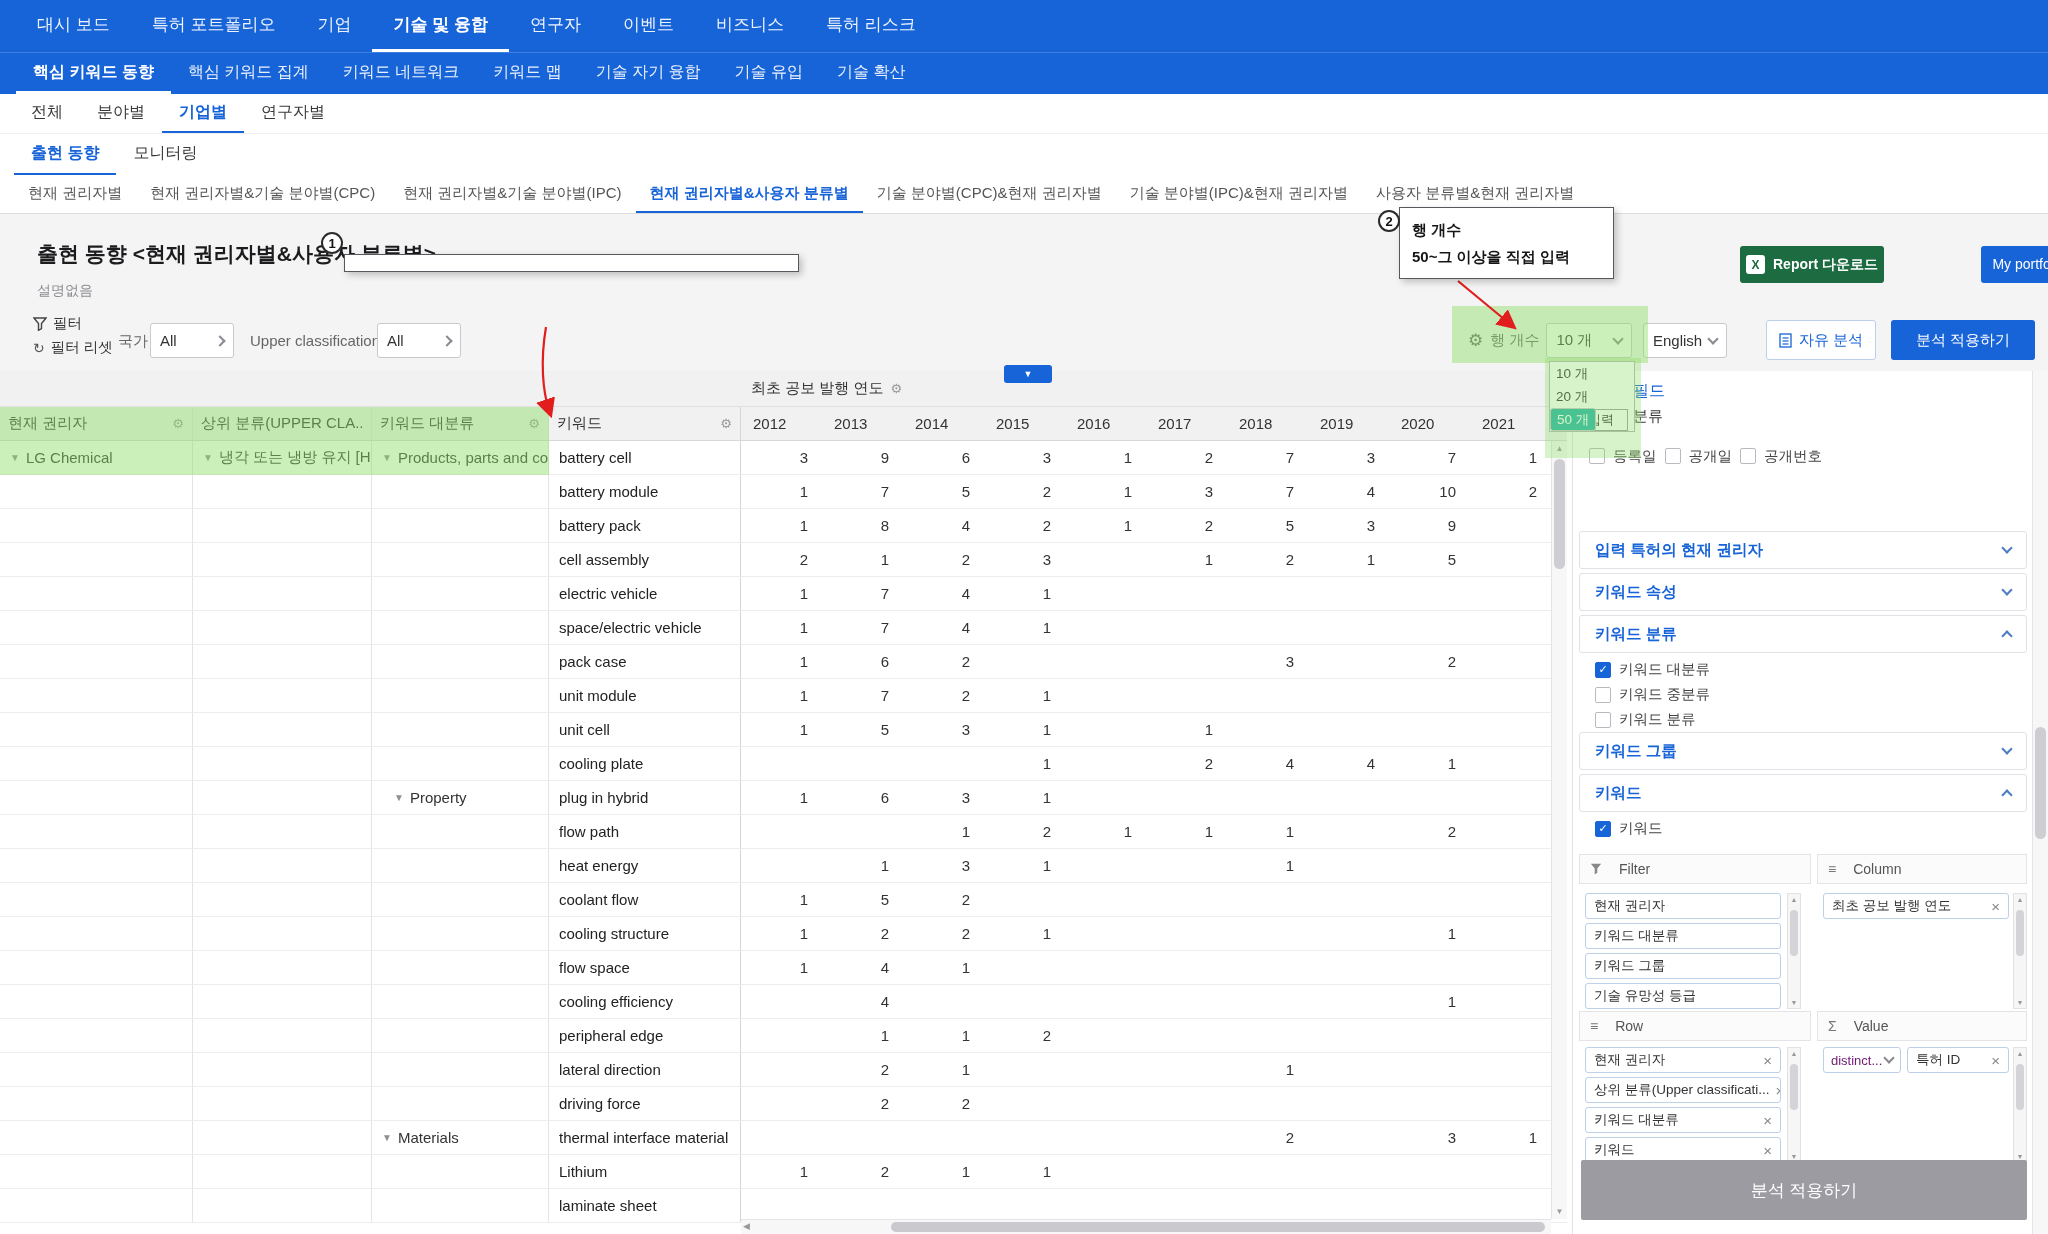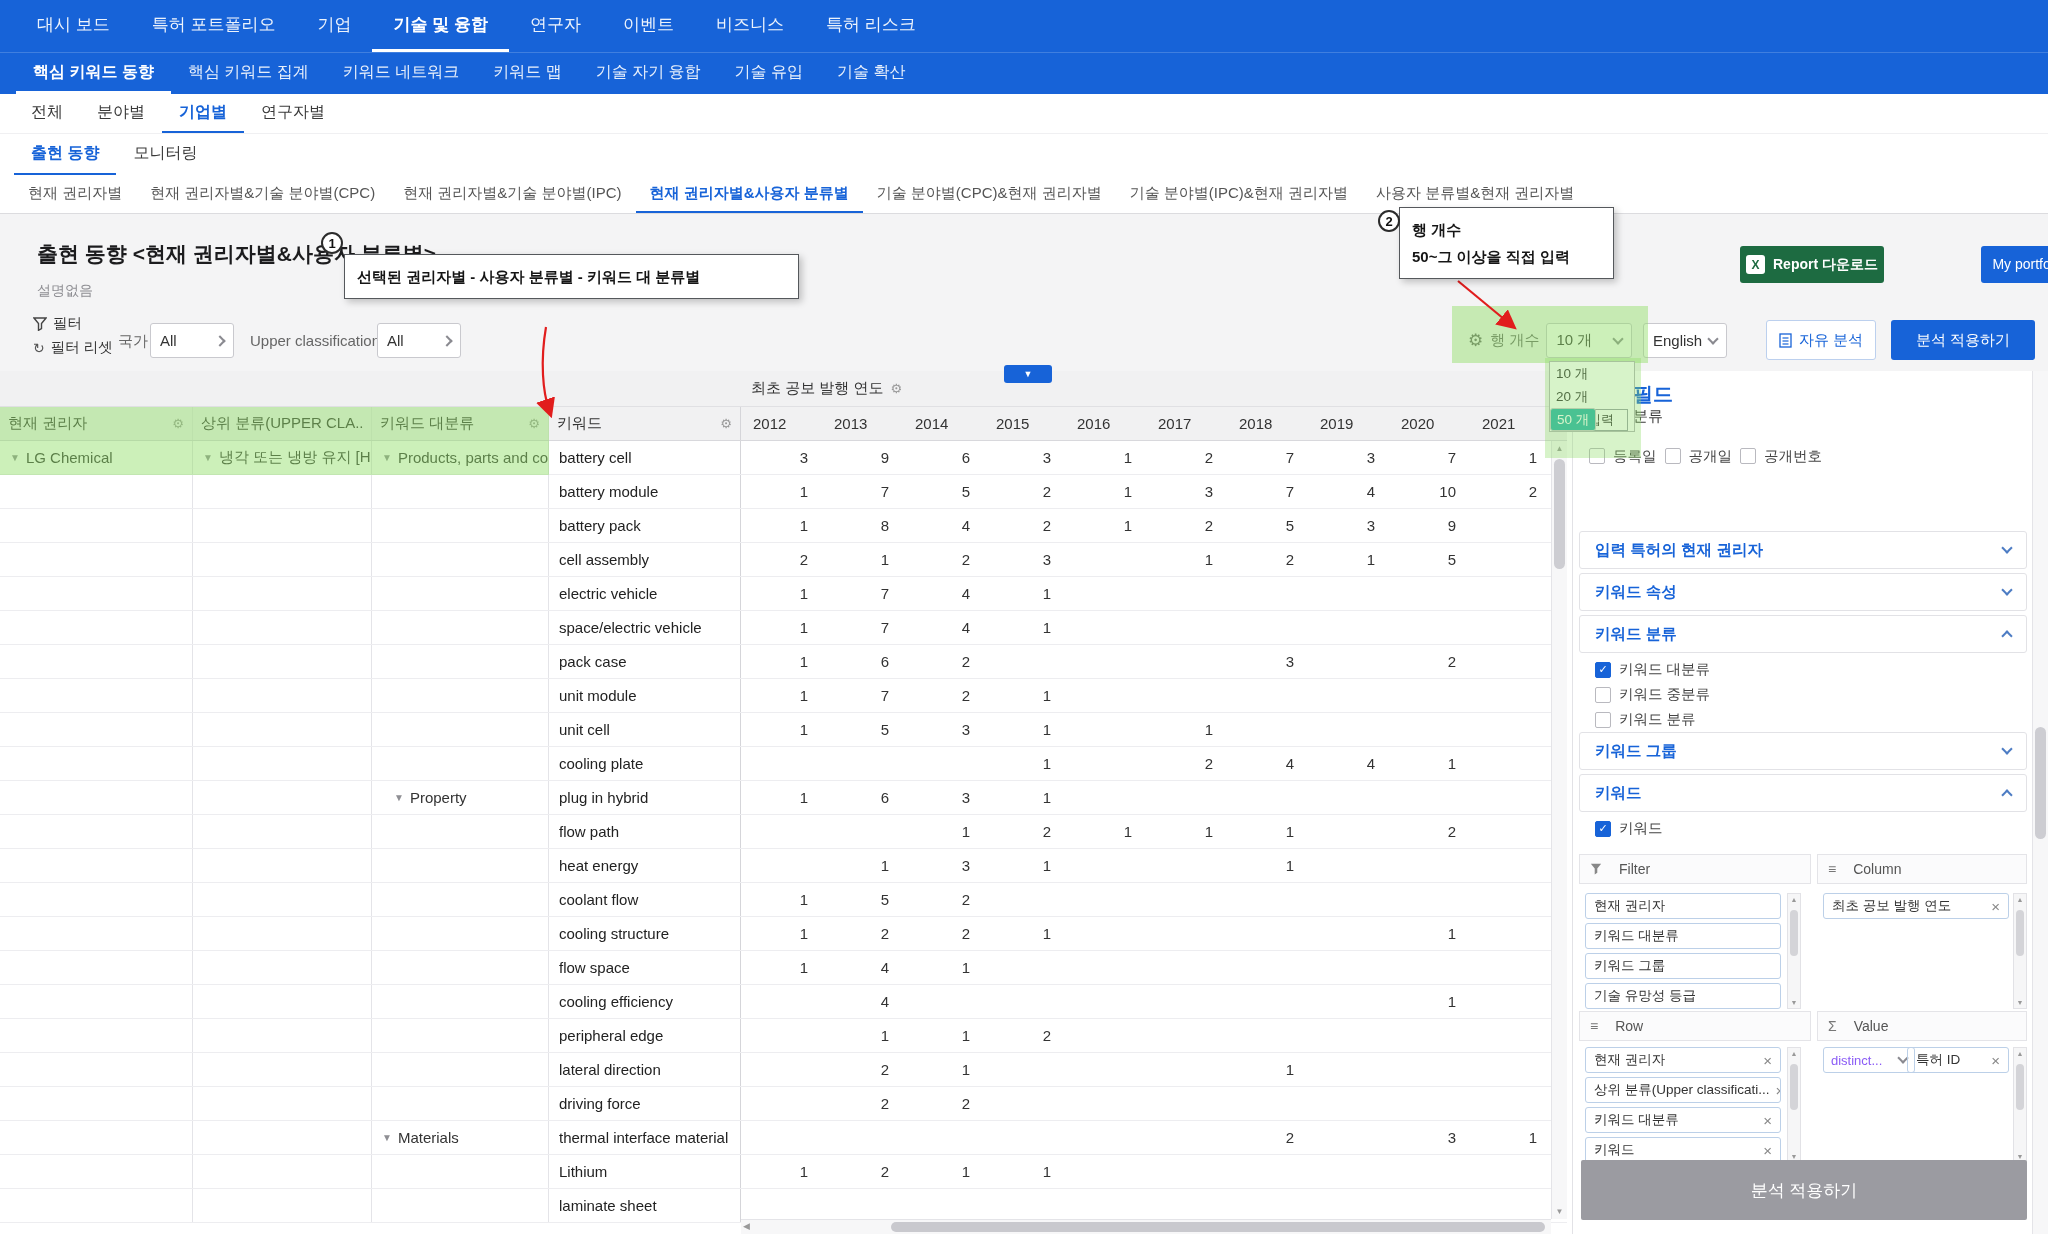--- a/index.html
+++ b/index.html
@@ -86,21 +86,21 @@
   .t-vscroll .sa,.t-vscroll .sb{position:absolute;left:0;width:100%;text-align:center;font-size:8px;color:#999}
   .t-vscroll .sa{top:3px}.t-vscroll .sb{bottom:3px}
   .t-vscroll .thumb{position:absolute;left:2px;right:2px;top:18px;height:110px;background:#cdcdd2;border-radius:7px}
   .t-hscroll{position:absolute;left:741px;width:810px;bottom:0;height:15px;background:#f7f7f8;border-top:1px solid #e4e4e8}
   .t-hscroll .ha{position:absolute;left:2px;top:1px;font-size:9px;color:#999}
   .t-hscroll .thumb{position:absolute;left:150px;right:6px;top:2px;bottom:2px;background:#c9c9ce;border-radius:6px}
 
   
   .sidebar{position:absolute;left:1572px;top:371px;width:476px;height:863px;background:#fff;border-left:1px solid #e2e2e6}
   .frag{position:absolute;white-space:nowrap}
-  .frag1{left:60px;top:10px;font-size:20px;font-weight:bold;color:var(--blue)}
+  .frag1{left:60px;top:10px;font-size:16px;font-weight:normal;color:var(--blue)}
   .frag2{left:60px;top:36px;font-size:15px;color:#3a3a3a}
   .sb-checks{position:absolute;left:16px;top:76px;display:flex;flex-direction:row;gap:8px}
   .cb-row{display:flex;align-items:center;gap:8px;height:18px;cursor:pointer}
   .cb{width:16px;height:16px;border:1px solid #b9b9bf;border-radius:2px;background:#fff;color:#fff;font-size:11px;display:flex;align-items:center;justify-content:center}
   .cb.on{background:var(--blue);border-color:var(--blue)}
   .cb-lbl{font-size:14.5px;color:#444;white-space:nowrap}
   .sb-panels{position:absolute;left:6px;top:160px;width:448px}
   .panel{height:38px;border:1px solid #e2e2e6;border-radius:3px;background:#fff;display:flex;align-items:center;justify-content:space-between;padding:0 15px;margin-bottom:4px;cursor:pointer}
   .p-lbl{font-size:15.5px;font-weight:bold;color:var(--blue);white-space:nowrap}
   .pind{height:25px;padding-left:16px}
@@ -109,21 +109,21 @@
   .pvt-col-head{left:244px;top:483px;width:210px}
   .pvt-row-head{left:6px;top:640px;width:232px}
   .pvt-val-head{left:244px;top:640px;width:210px}
   .pvt-ico{font-size:14px;color:#777}
   .chips{position:absolute;display:flex;flex-direction:column;gap:4px}
   .chips.f{left:12px;top:522px;width:196px}
   .chips.c{left:250px;top:522px;width:186px}
   .chips.r{left:12px;top:676px;width:196px}
   .chip{height:26px;border:1px solid #bcd0e8;border-radius:3px;background:#fff;display:flex;align-items:center;padding:0 8px;font-size:13.5px;color:#333;white-space:nowrap;overflow:hidden;cursor:pointer}
   .chip .x{margin-left:auto;color:#888;font-size:15px;cursor:pointer;padding-left:6px}
-  .val-agg{position:absolute;left:250px;top:676px;width:92px;height:26px;border:1px solid #bcd0e8;border-radius:3px;display:flex;align-items:center;justify-content:space-between;padding:8px 7px;font-size:13px;color:#8b5cf6;cursor:pointer;white-space:nowrap;overflow:hidden}
+  .val-agg{position:absolute;left:250px;top:676px;width:78px;height:26px;border:1px solid #bcd0e8;border-radius:3px;display:flex;align-items:center;justify-content:space-between;padding:8px 7px;font-size:13px;color:#701a75;cursor:pointer;white-space:nowrap;overflow:hidden}
   .val-field{position:absolute;left:334px;top:676px;width:102px;height:26px;border:1px solid #bcd0e8;border-radius:3px;display:flex;align-items:center;padding:0 8px;font-size:13.5px;color:#333;cursor:pointer}
   .val-field .x{margin-left:auto;color:#888;font-size:15px}
   .mini-scroll{position:absolute;width:14px;height:116px;background:#f6f6f7;border:1px solid #e2e2e6}
   .ms1{left:214px;top:522px}.ms2{left:440px;top:522px}.ms3{left:214px;top:676px}.ms4{left:440px;top:676px}
   .mini-scroll .msa,.mini-scroll .msb{position:absolute;left:0;width:100%;text-align:center;font-size:7px;color:#999}
   .mini-scroll .msa{top:2px}.mini-scroll .msb{bottom:2px}
   .mini-scroll .mst{position:absolute;left:2px;right:2px;top:16px;height:46px;background:#d4d4d8;border-radius:5px}
   .sb-apply{position:absolute;left:8px;top:789px;width:446px;height:60px;background:#9b9ba1;border:none;border-radius:2px;color:#fff;font-size:17px;cursor:pointer}
   .sb-scroll{position:absolute;right:0;top:0;bottom:0;width:16px;background:#f7f7f8;border-left:1px solid #e4e4e8}
   .sb-scroll .thumb{position:absolute;left:2px;right:2px;top:356px;height:112px;background:#cdcdd2;border-radius:7px}
@@ -843,21 +843,20 @@
       <marker id="ah" markerWidth="9" markerHeight="9" refX="5" refY="4.5" orient="auto">
         <path d="M0,0 L9,4.5 L0,9 Z" fill="#e11d1d"></path>
       </marker>
     </defs>
     <path d="M546,327 C540,362 543,392 549,410" stroke="#e11d1d" stroke-width="2.2" fill="none" marker-end="url(#ah)"></path>
     <path d="M1458,281 L1510,324" stroke="#e11d1d" stroke-width="2.2" fill="none" marker-end="url(#ah)"></path>
   </svg>
 
   <div class="circ c1pos">1</div>
   <div class="balloon b1pos">
-    <div>선택된 권리자별 - 사용자 분류별 - 키워드 대 분류별</div>
   </div>
   <div class="circ c2pos">2</div>
   <div class="balloon b2pos">
     <div>행 개수</div>
     <div>50~그 이상을 직접 입력</div>
   </div>
 
 </div>
 
 </body></html>

